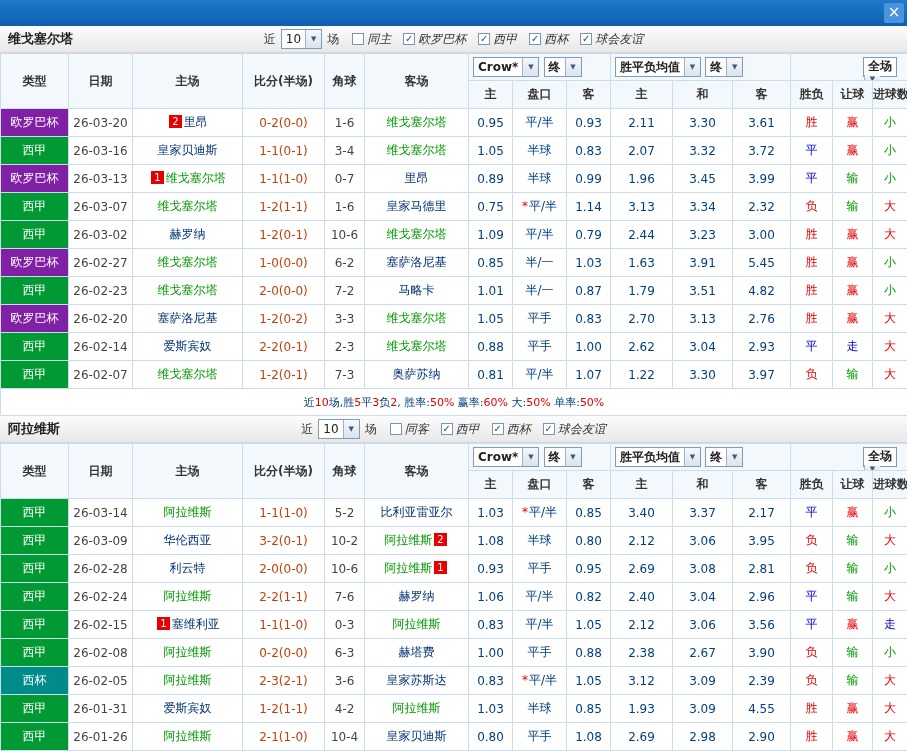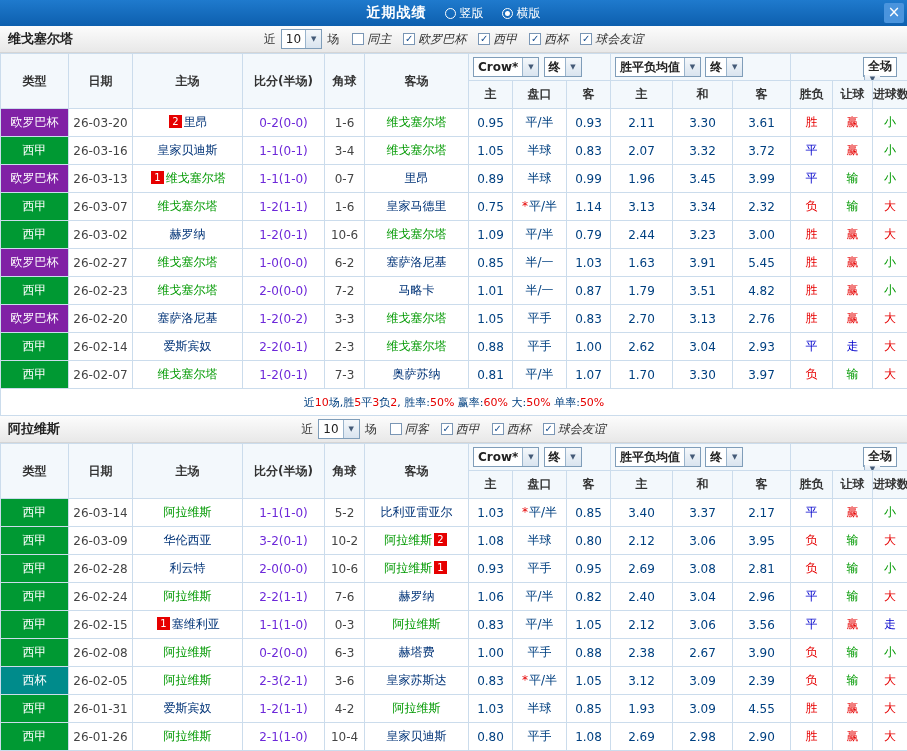--- a/index.html
+++ b/index.html
@@ -48,50 +48,39 @@
   .selcell{text-align:left;padding-left:4px;}
   .selcell .sel{}
   .selcell.right{text-align:right;padding-right:10px;}
   .selcell.right .sel{margin-right:0;flex-direction:column;}
 
   .lg{color:#fff;}
   .europa{background:#8021a5;}
   .liga{background:#009933;}
   .cup{background:#008b8b;}
   .dt,.cn{color:#444;}
-  .sc{color:#6d28d9;}
+  .sc{color:#c2410c;}
   .od{color:#004080;}
   .star{color:#e60000;margin-right:1px;}
   .tlink{color:#003377;cursor:pointer;}
   .tlink.focus{color:#009900;}
   .bdg{display:inline-block;background:#e60000;color:#fff;font-size:10px;line-height:13px;
        padding:0 3px;margin:0 2px;vertical-align:1px;}
   .t-red{color:#e60000;}
   .t-blue{color:#0000cc;}
   .t-green{color:#009900;}
   .t-navy{color:#004080;}
   .sumcell{height:26px;color:#004080;background:#fff;font-size:11px;}
 </style>
 </head>
 <body>
 
 <div class="app">
 
   <div class="topbar">
-    <div class="topbar-center">
-      <span class="title">近期战绩</span>
-      <span class="vopt">
-        <span class="radio"></span>
-        <span>竖版</span>
-      </span>
-      <span class="vopt">
-        <span class="radio on"></span>
-        <span>横版</span>
-      </span>
-    </div>
     <span class="close">
       <span>×</span>
     </span>
   </div>
 
   <div>
     <div class="secbar">
       <span class="teamname">维戈塞尔塔</span>
       <span class="filters">
         <span>近</span>
@@ -347,21 +336,21 @@
           <tr>
             <td class="lg liga">西甲</td>
             <td class="dt">26-02-07</td>
             <td class="tm"><span class="tlink focus">维戈塞尔塔</span></td>
             <td class="sc">1-2(0-1)</td>
             <td class="cn">7-3</td>
             <td class="tm"><span class="tlink">奥萨苏纳</span></td>
             <td class="od">0.81</td>
             <td class="od">平/半</td>
             <td class="od">1.07</td>
-            <td class="od">1.70</td>
+            <td class="od">1.22</td>
             <td class="od">3.30</td>
             <td class="od">3.97</td>
             <td class="rs t-red">负</td>
             <td class="rs t-green">输</td>
             <td class="rs t-red">大</td>
           </tr>
         </tbody>
       <tfoot>
         <tr>
             <td colspan="15" class="sumcell"><span class="t-navy">近</span><span class="t-red">10</span><span class="t-navy">场,胜</span><span class="t-red">5</span><span class="t-navy">平</span><span class="t-red">3</span><span class="t-navy">负</span><span class="t-red">2</span><span class="t-navy">, 胜率:</span><span class="t-red">50%</span><span class="t-navy"> 赢率:</span><span class="t-red">60%</span><span class="t-navy"> 大:</span><span class="t-red">50%</span><span class="t-navy"> 单率:</span><span class="t-red">50%</span></td>

